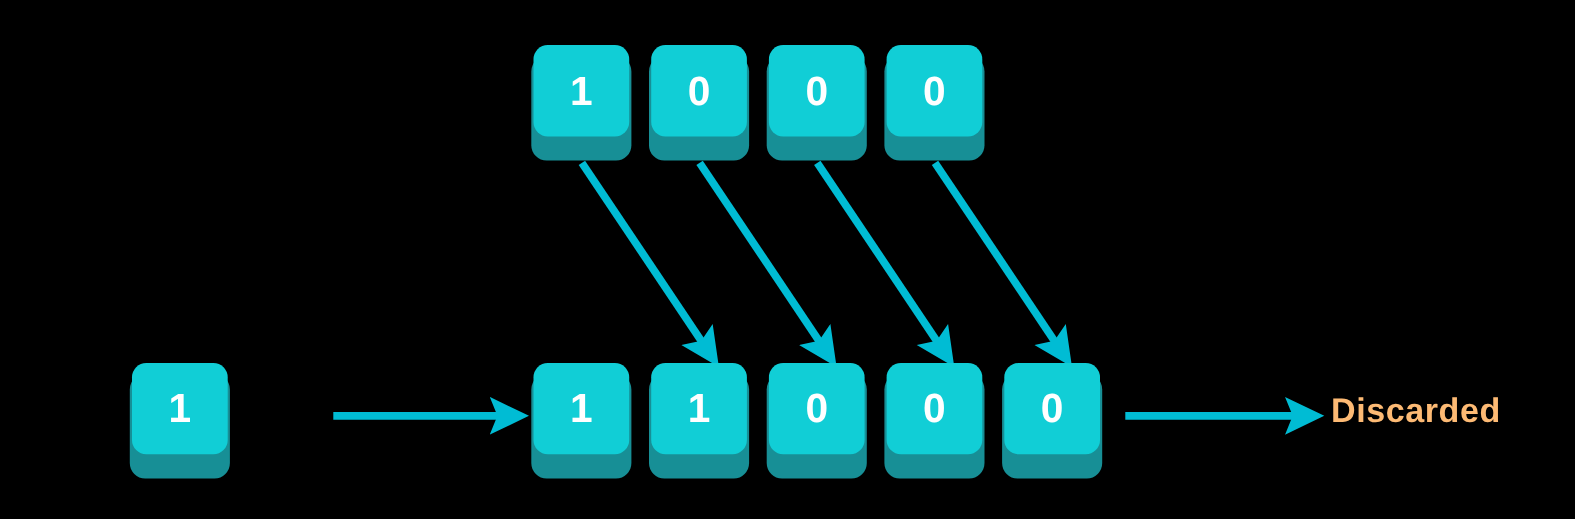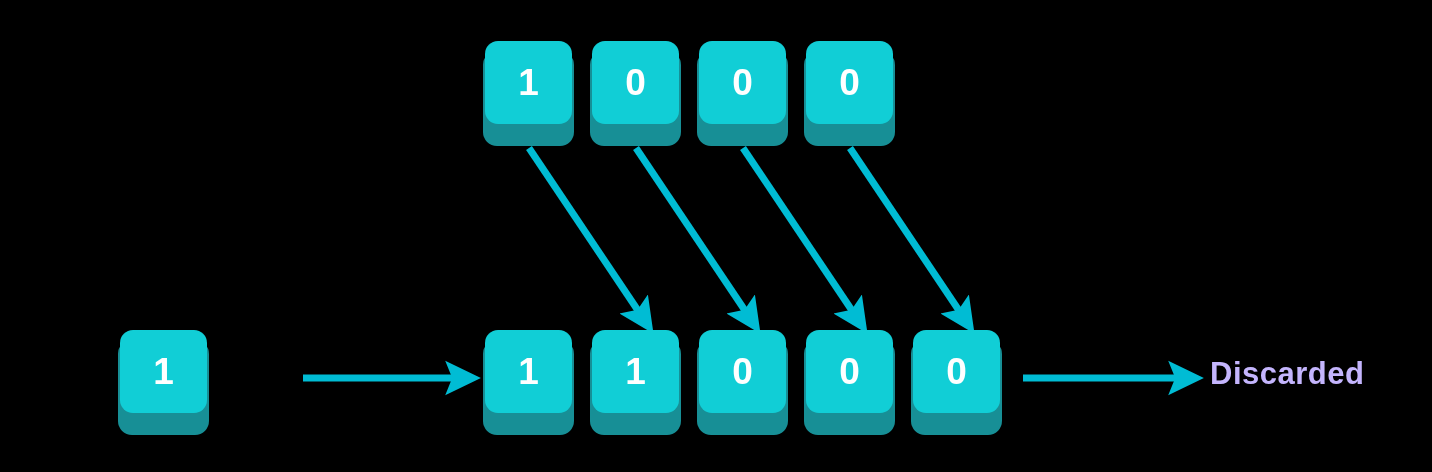--- a/index.html
+++ b/index.html
@@ -68,21 +68,21 @@
     width: 1432px;
     height: 472px;
     pointer-events: none;
   }
 
   
   #discarded-label {
     position: absolute;
     left: 1210px;
     top: 356px;
-    color: #c4b5fd;
+    color: #fdba74;
     font-size: 31px;
     font-weight: bold;
     font-family: "Liberation Sans", sans-serif;
     letter-spacing: 0.5px;
     white-space: nowrap;
   }
 </style>
 </head>
 <body>
 

